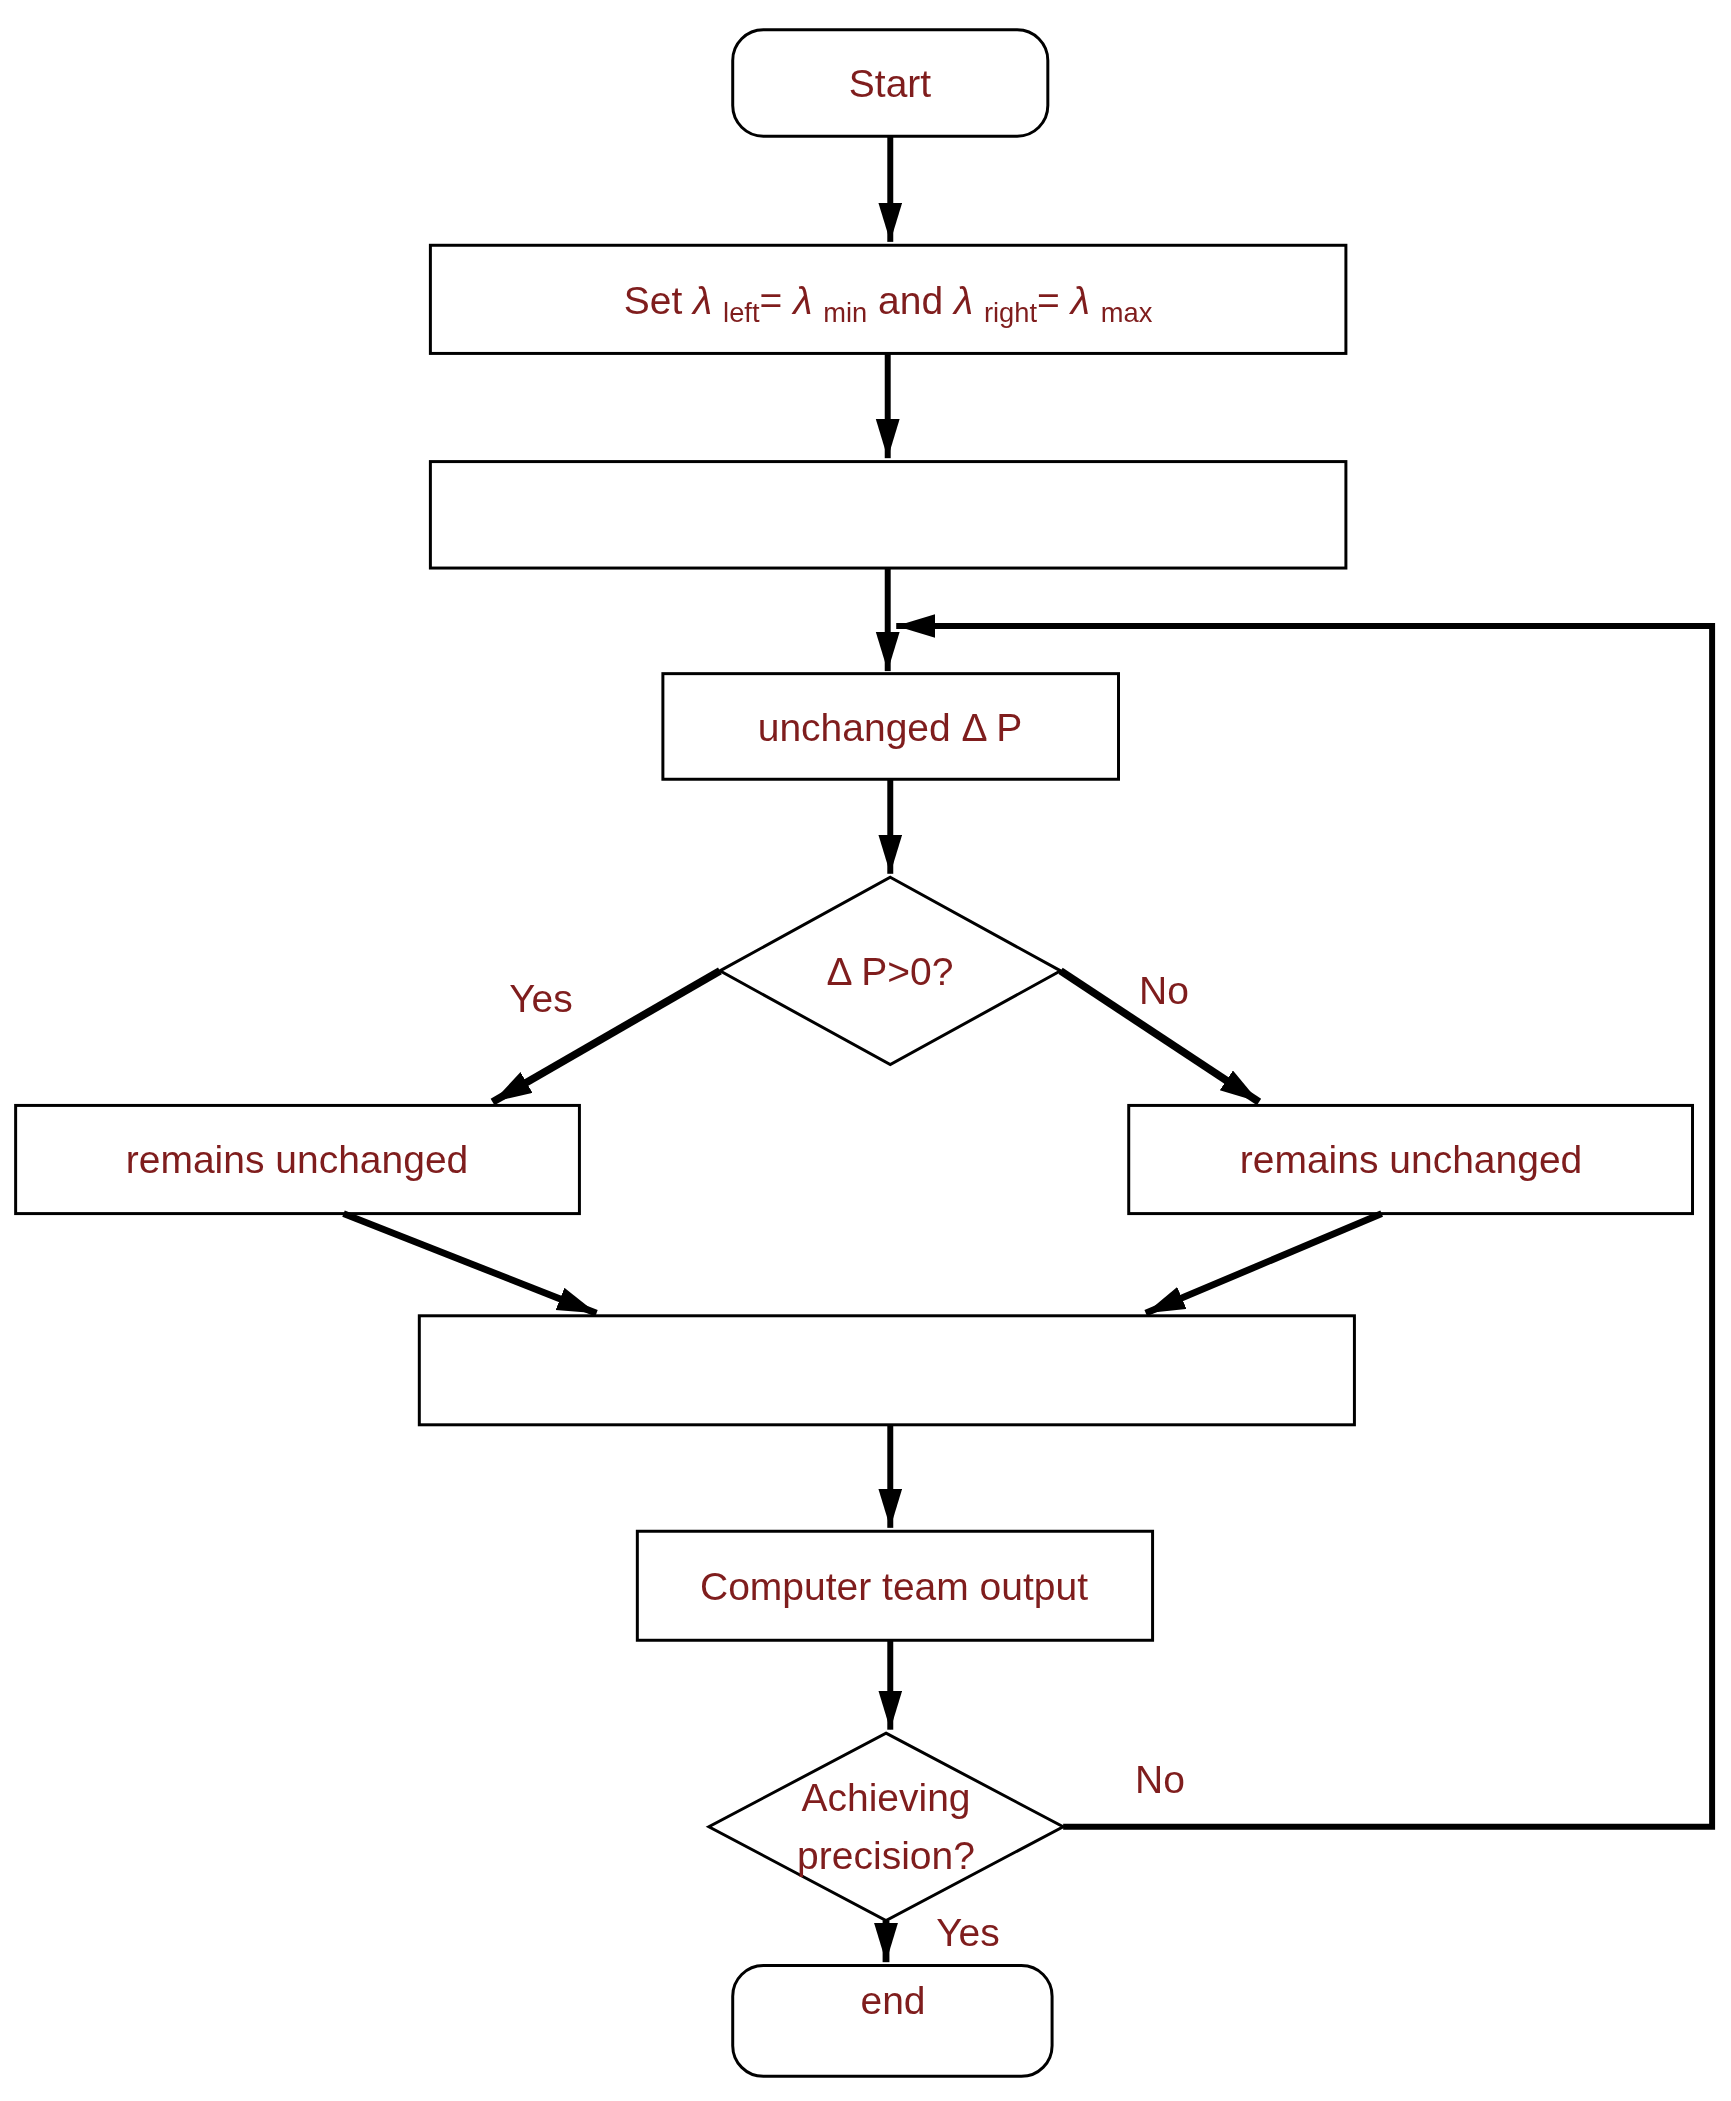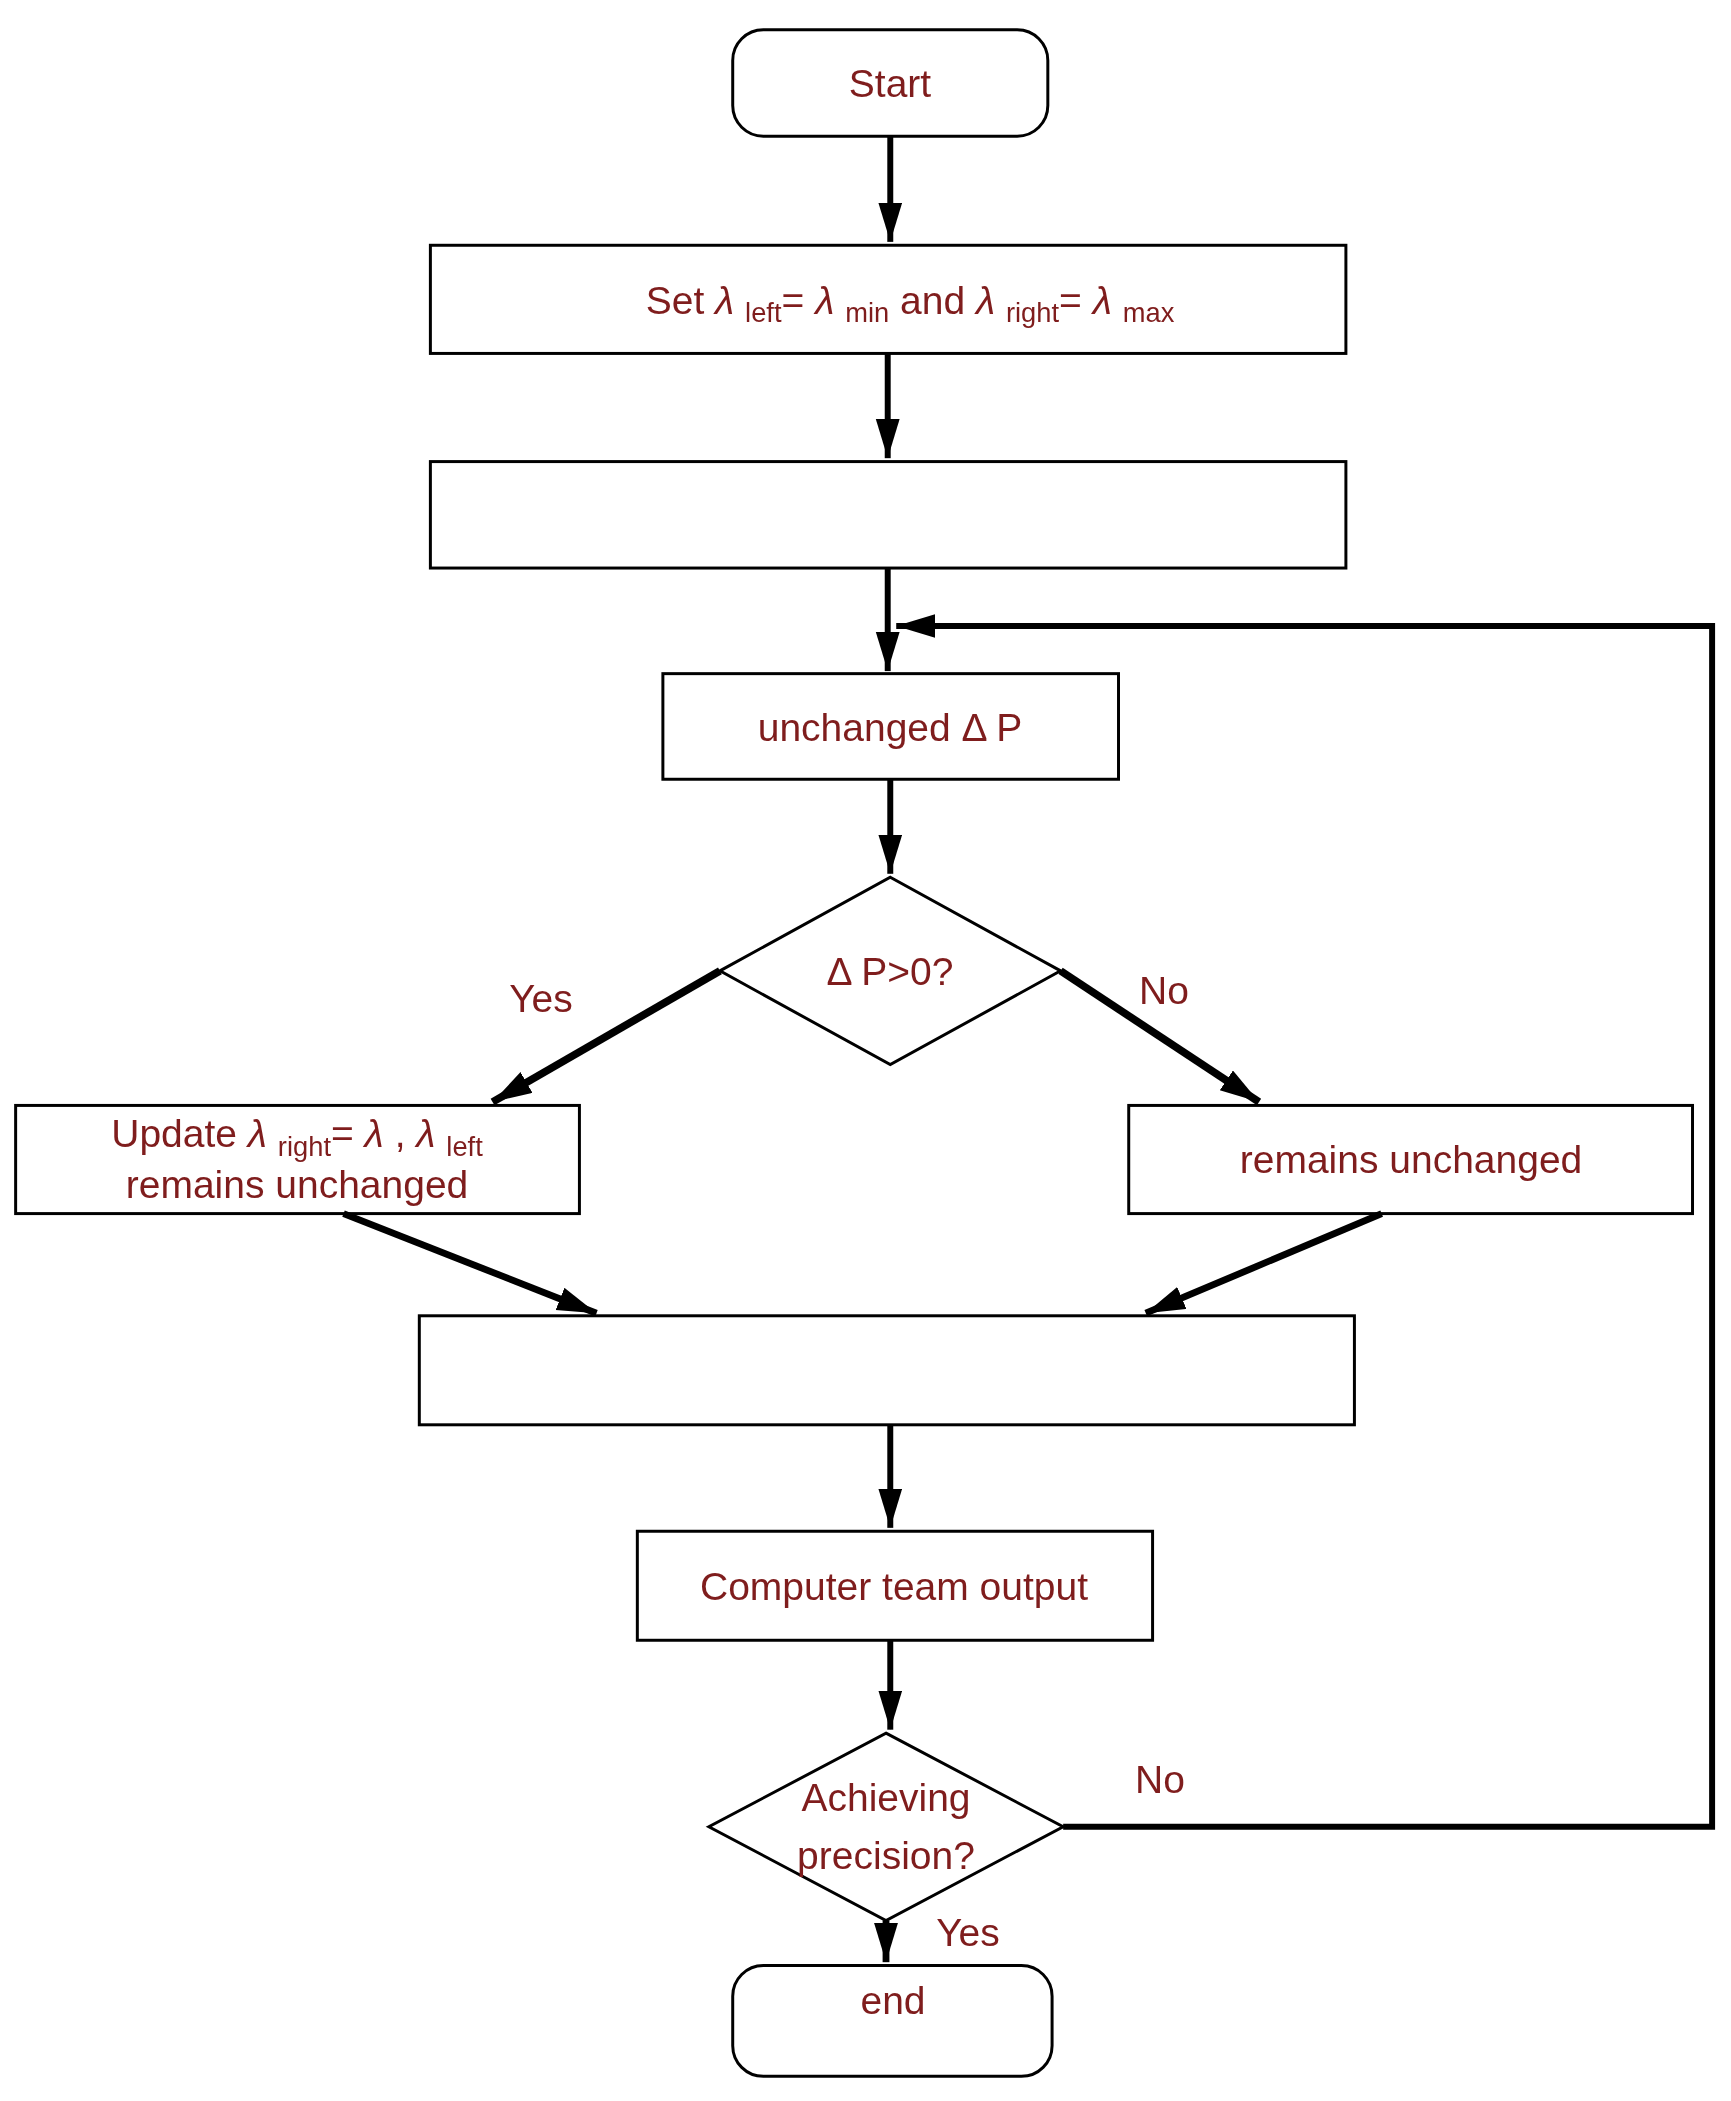--- a/index.html
+++ b/index.html
@@ -61,39 +61,38 @@
     <line class="conn" x1="403" y1="1425" x2="700" y2="1542" stroke-width="8" marker-end="url(#ah)"></line>
     <line class="conn" x1="1622" y1="1425" x2="1345" y2="1542" stroke-width="8" marker-end="url(#ah)"></line>
     <line class="conn" x1="1045" y1="1673" x2="1045" y2="1794" stroke-width="7" marker-end="url(#ah)"></line>
     <line class="conn" x1="1045" y1="1926" x2="1045" y2="2031" stroke-width="7" marker-end="url(#ah)"></line>
     <line class="conn" x1="1040" y1="2255" x2="1040" y2="2304" stroke-width="8" marker-end="url(#ah)"></line>
     <polyline class="conn" points="1248,2145 2010,2145 2010,735 1052,735" stroke-width="7" marker-end="url(#ah)"></polyline>
   </svg>
 
   <div class="t" style="left:890px; top:83px;">Start</div>
 
-  <div class="t t-wide" style="left:910px; top:300px;text-align:right;">
+  <div class="t t-wide" style="left:888px; top:300px;text-align:right;">
       <div><span>Set </span><span class="it">λ </span><sub>left</sub><span>= </span><span class="it">λ </span><sub>min</sub><span> and </span><span class="it">λ </span><sub>right</sub><span>= </span><span class="it">λ </span><sub>max</sub></div>
     </div>
 
 
   <div class="t" style="left:890px; top:727px;">
       <div><span>unchanged Δ P</span></div>
     </div>
 
   <div class="t" style="left:890px; top:971px;">
       <div><span>Δ P&gt;0?</span></div>
     </div>
 
   <div class="t" style="left:541px; top:998px;">Yes</div>
 
   <div class="t" style="left:1164px; top:990px;">No</div>
 
   <div class="t" style="left:297px; top:1159px;">
-      <div><span>Update </span><span class="it">λ </span><sub>right</sub><span>= </span><span class="it">λ</span><span> , </span><span class="it">λ </span><sub>left</sub></div>
       <div><span>remains unchanged</span></div>
     </div>
 
   <div class="t" style="left:1411px; top:1159px;">
       <div><span>remains unchanged</span></div>
     </div>
 
 
   <div class="t t-d2" style="left:886px; top:1827px;">
       <div><span>Achieving</span></div>

